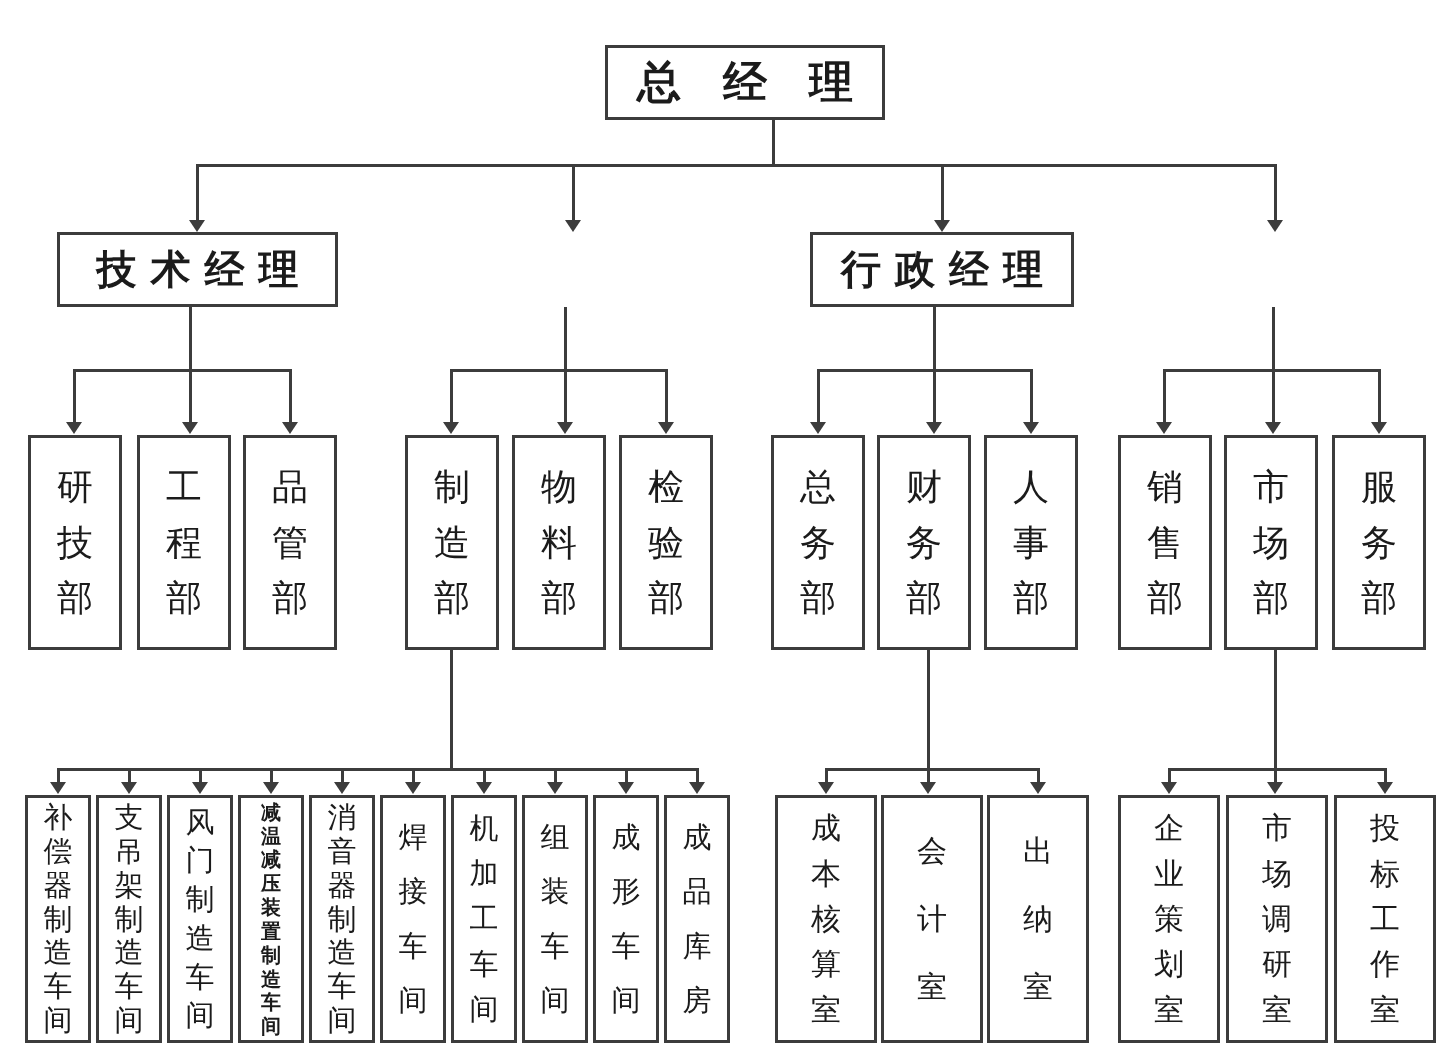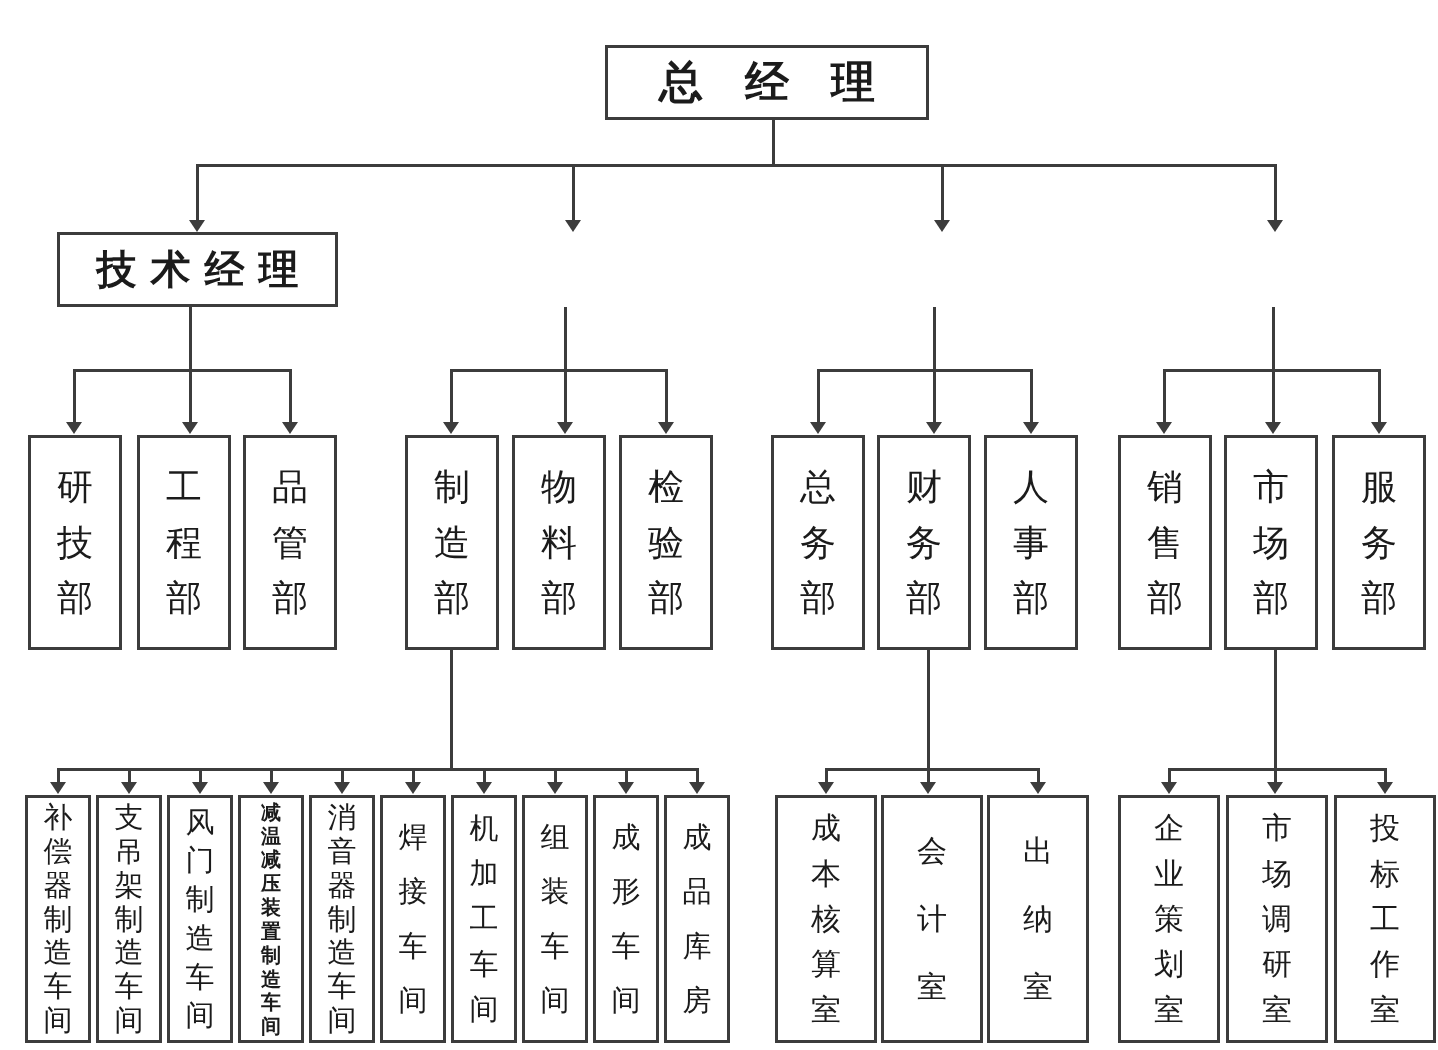--- a/index.html
+++ b/index.html
@@ -17,21 +17,21 @@
     overflow:hidden;
   }
   .box{
     position:absolute;
     background:var(--bg);
     border:3px solid var(--line);
     box-sizing:border-box;
     display:flex;align-items:center;justify-content:center;
   }
   
-  .root-box{left:605px;top:45px;width:324px;height:75px;}
+  .root-box{left:605px;top:45px;width:280px;height:75px;}
   .root-box .hlabel{font-size:44px;font-weight:600;letter-spacing:42px;margin-right:-42px;white-space:nowrap;}
   
   .mgr{top:232px;height:75px;}
   .mgr .hlabel{font-size:40px;font-weight:600;letter-spacing:14px;margin-right:-14px;white-space:nowrap;}
   .mgr-0{left:57px;width:281px;}
   .mgr-1{left:433px;width:280px;}
   .mgr-2{left:810px;width:264px;}
   .mgr-3{left:1143px;width:264px;}
   
   .dept{top:435px;height:215px;width:94px;}
@@ -61,20 +61,23 @@
 <body>
 
 <div class="stage">
 
   <div class="box root-box">
     <span class="hlabel">总经理</span>
   </div>
 
   <div class="box mgr mgr-0">
     <span class="hlabel">技术经理</span>
+  </div>
+  <div class="box mgr mgr-2">
+    <span class="hlabel">行政经理</span>
   </div>
 
   <div class="box dept" style="left:28px">
       <span class="vtext">
         <span>研</span>
         <span>技</span>
         <span>部</span>
       </span>
     </div>
   <div class="box dept" style="left:137px">

